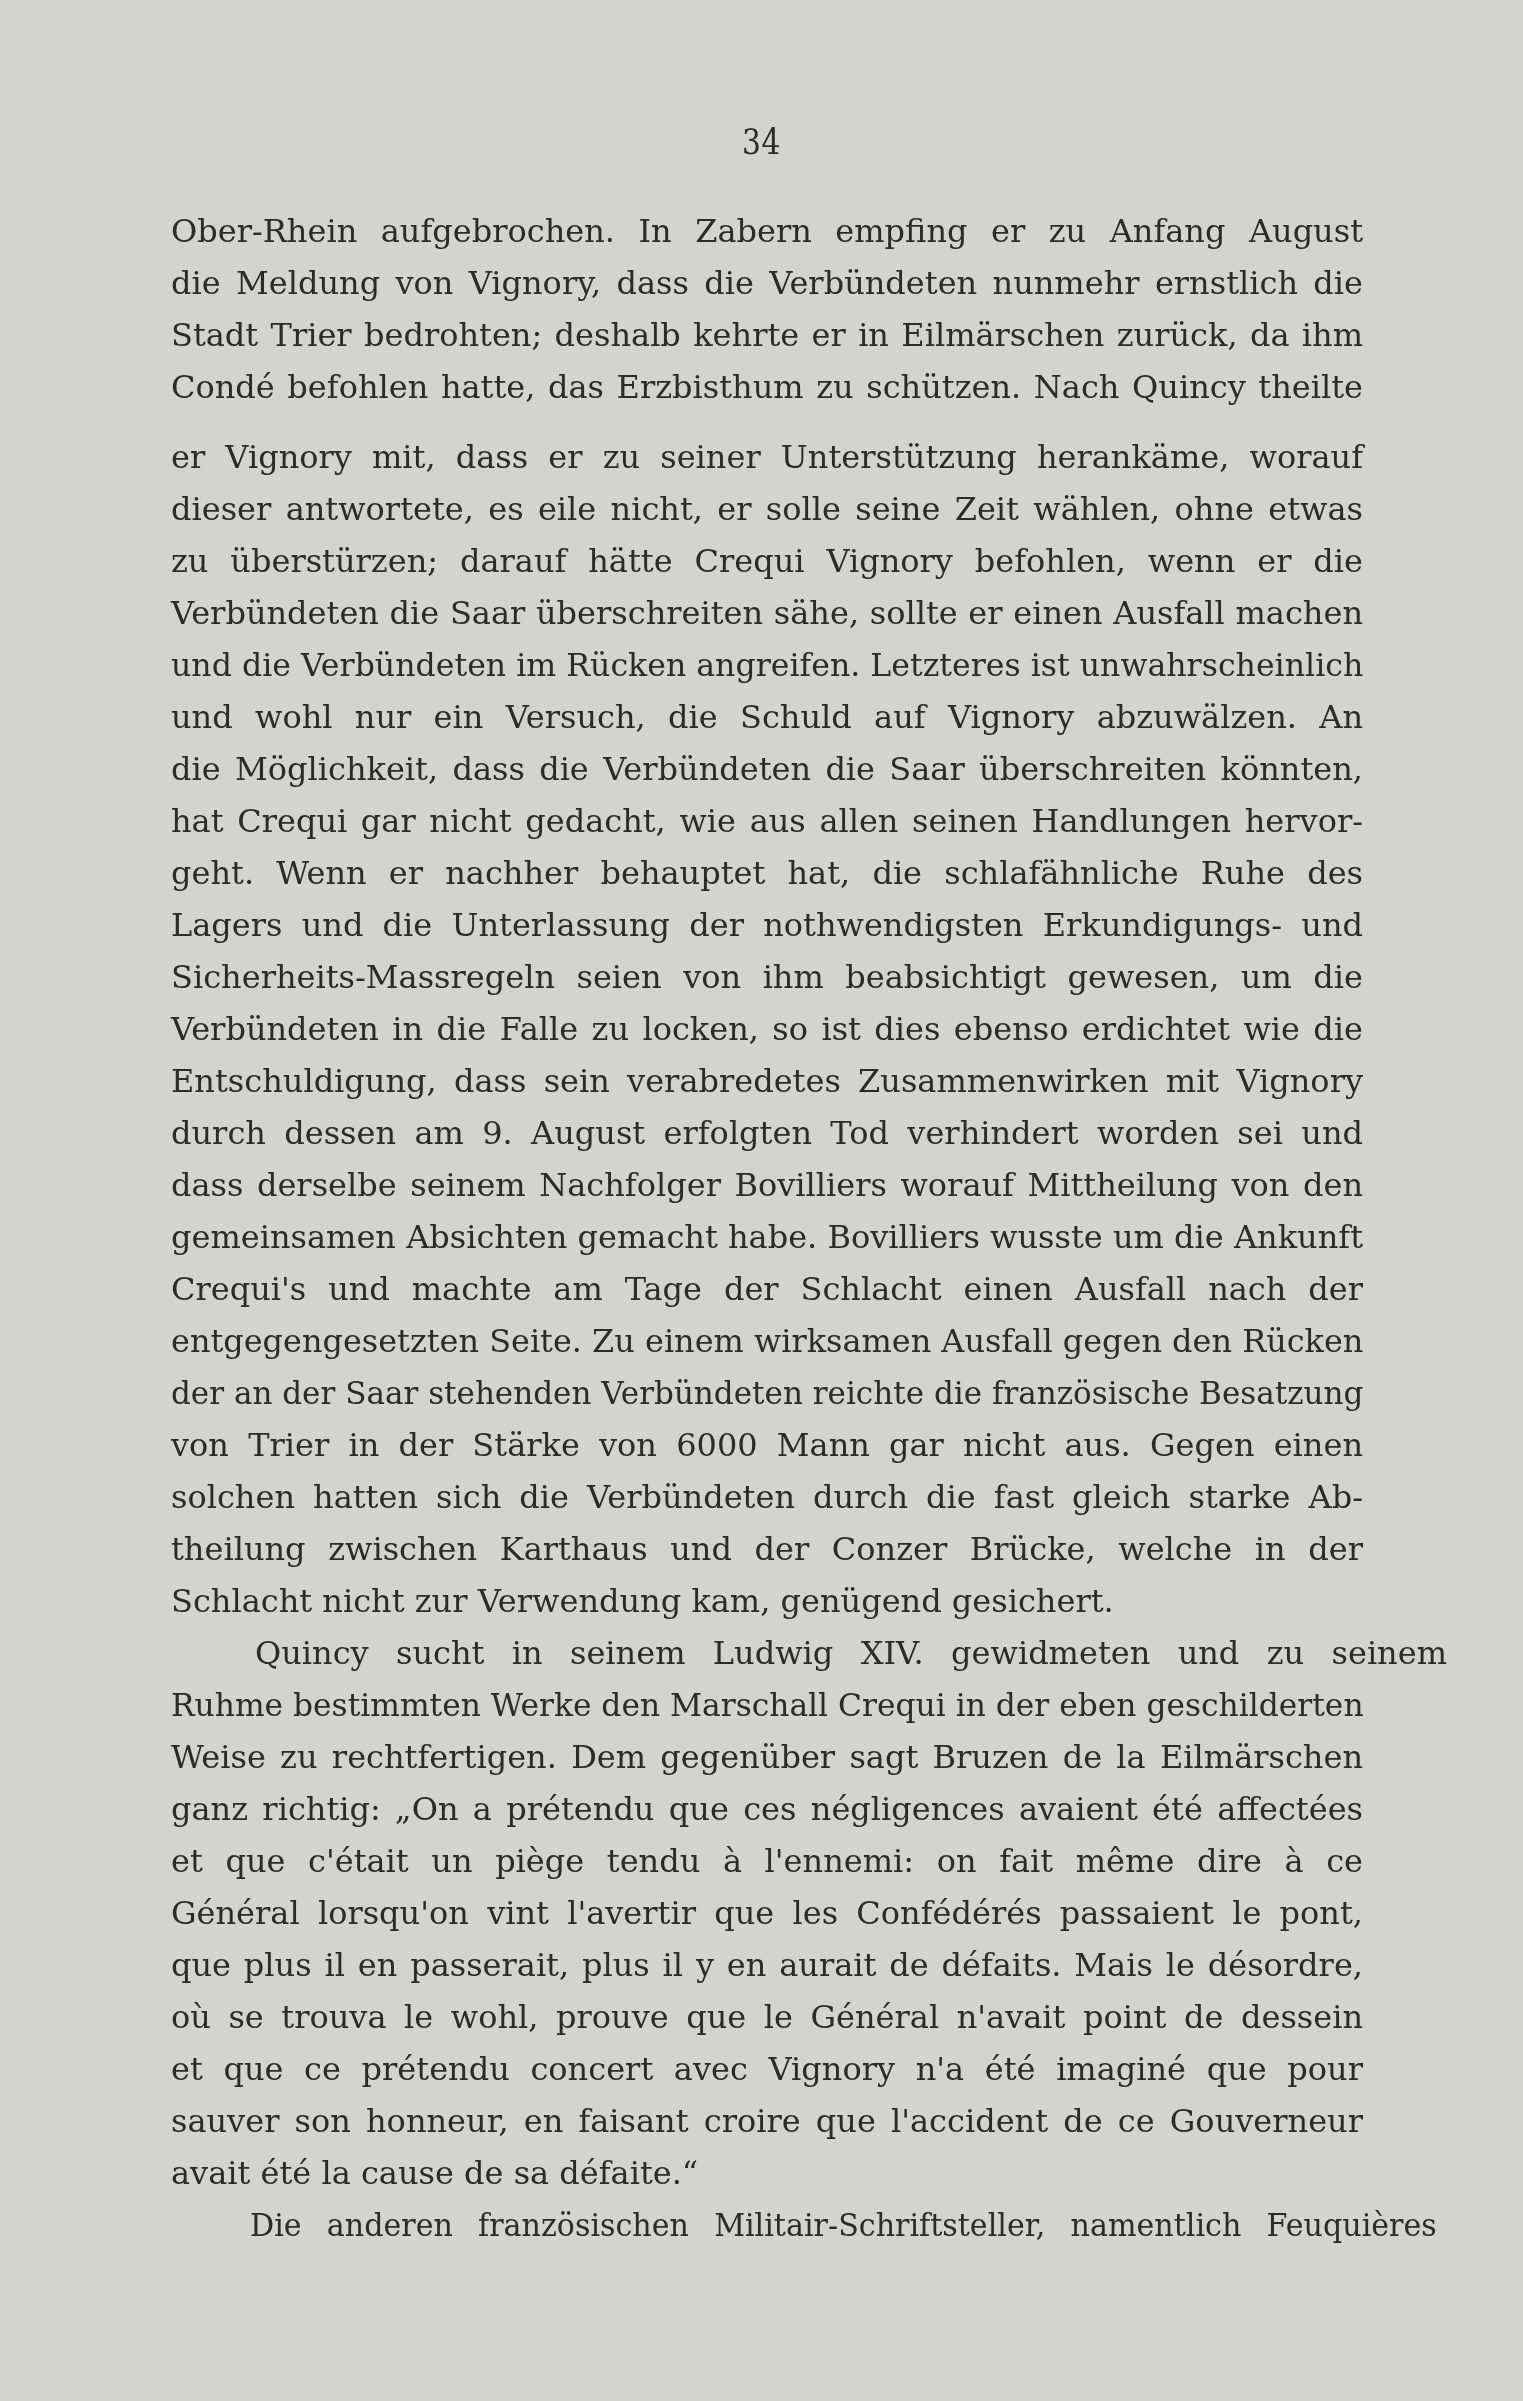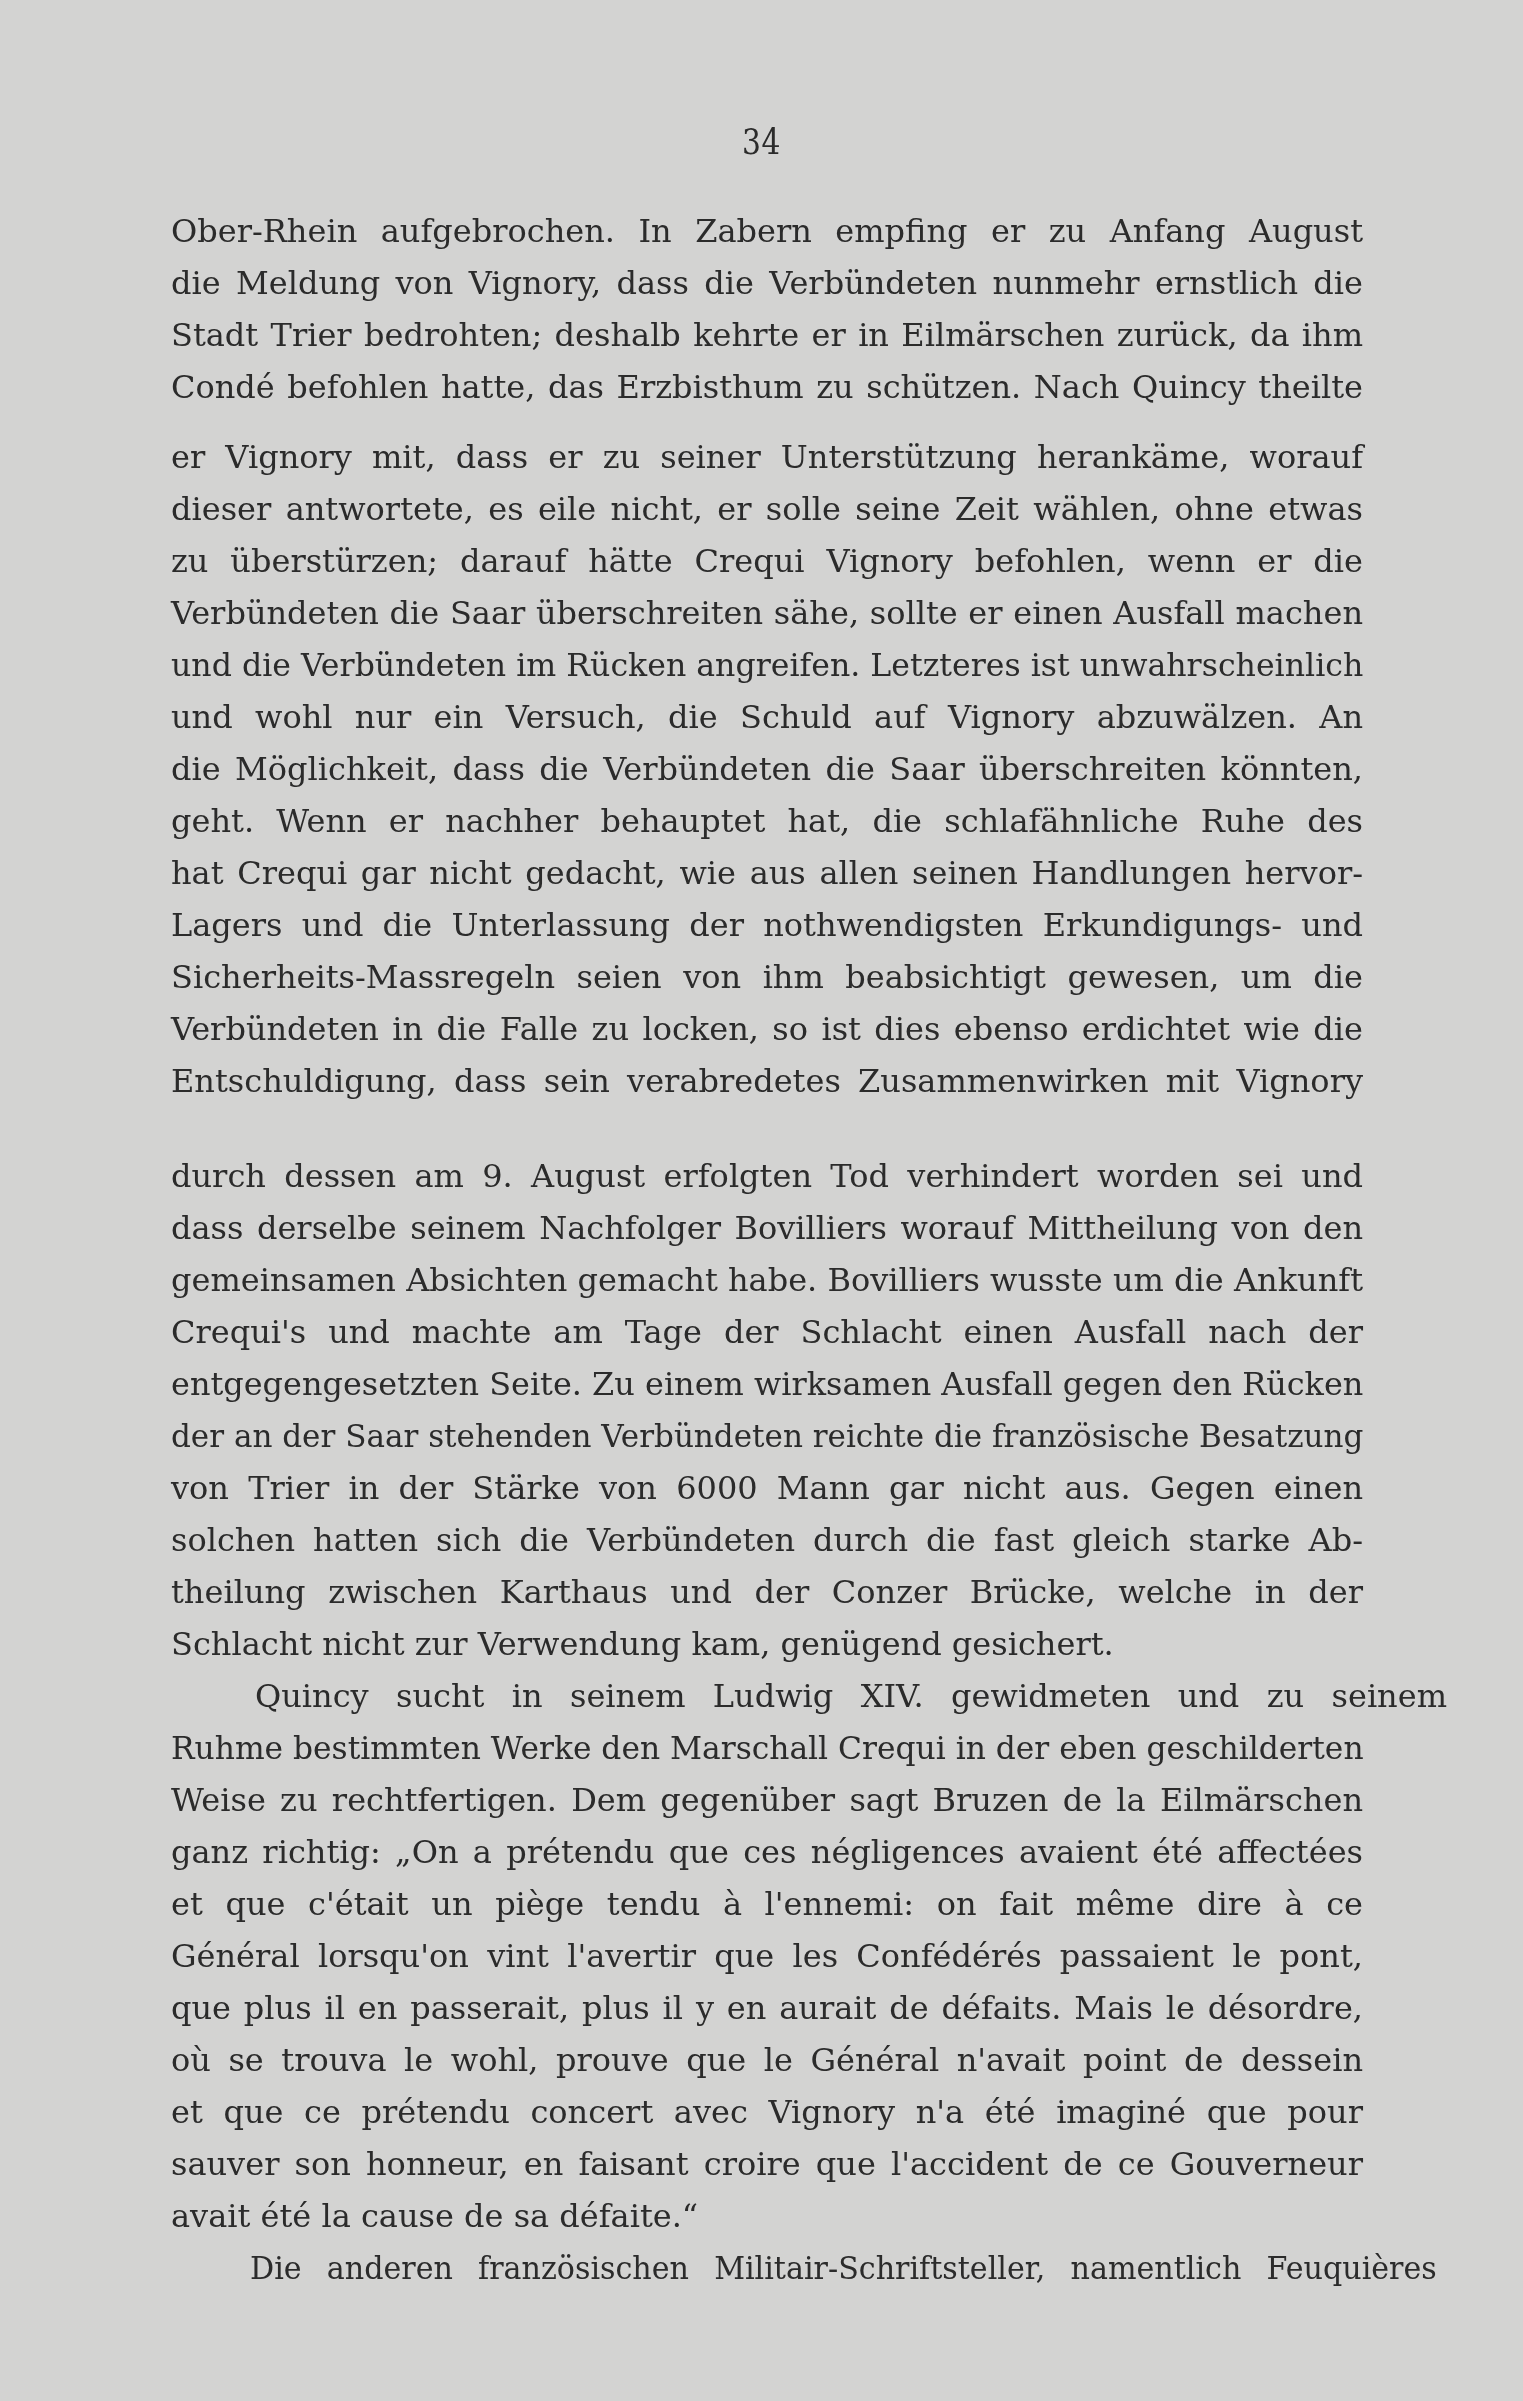--- a/index.html
+++ b/index.html
@@ -49,27 +49,27 @@
       <div class="line" style="width: 1192px; display: block;">die Meldung von Vignory, dass die Verbündeten nunmehr ernstlich die</div>
       <div class="line" style="width: 1192px; display: block;">Stadt Trier bedrohten; deshalb kehrte er in Eilmärschen zurück, da ihm</div>
       <div class="line" style="width: 1192px; display: block;">Condé befohlen hatte, das Erzbisthum zu schützen. Nach Quincy theilte</div>
       <div class="line" style="width: 1192px; display: block; margin-top: 18px;">er Vignory mit, dass er zu seiner Unterstützung herankäme, worauf</div>
       <div class="line" style="width: 1192px; display: block;">dieser antwortete, es eile nicht, er solle seine Zeit wählen, ohne etwas</div>
       <div class="line" style="width: 1192px; display: block;">zu überstürzen; darauf hätte Crequi Vignory befohlen, wenn er die</div>
       <div class="line" style="width: 1192px; display: block;">Verbündeten die Saar überschreiten sähe, sollte er einen Ausfall machen</div>
       <div class="line" style="width: 1208px; display: block; transform: scaleX(0.9868);">und die Verbündeten im Rücken angreifen. Letzteres ist unwahrscheinlich</div>
       <div class="line" style="width: 1192px; display: block;">und wohl nur ein Versuch, die Schuld auf Vignory abzuwälzen. An</div>
       <div class="line" style="width: 1192px; display: block;">die Möglichkeit, dass die Verbündeten die Saar überschreiten könnten,</div>
+      <div class="line" style="width: 1192px; display: block;">hat Crequi gar nicht gedacht, wie aus allen seinen Handlungen hervor-</div>
       <div class="line" style="width: 1192px; display: block;">geht. Wenn er nachher behauptet hat, die schlafähnliche Ruhe des</div>
-      <div class="line" style="width: 1192px; display: block;">hat Crequi gar nicht gedacht, wie aus allen seinen Handlungen hervor-</div>
       <div class="line" style="width: 1192px; display: block;">Lagers und die Unterlassung der nothwendigsten Erkundigungs- und</div>
       <div class="line" style="width: 1192px; display: block;">Sicherheits-Massregeln seien von ihm beabsichtigt gewesen, um die</div>
       <div class="line" style="width: 1192px; display: block;">Verbündeten in die Falle zu locken, so ist dies ebenso erdichtet wie die</div>
       <div class="line" style="width: 1192px; display: block;">Entschuldigung, dass sein verabredetes Zusammenwirken mit Vignory</div>
-      <div class="line" style="width: 1192px; display: block; margin-top: 43px;">durch dessen am 9. August erfolgten Tod verhindert worden sei und</div>
+      <div class="line" style="width: 1192px; display: block;">durch dessen am 9. August erfolgten Tod verhindert worden sei und</div>
       <div class="line" style="width: 1192px; display: block;">dass derselbe seinem Nachfolger Bovilliers worauf Mittheilung von den</div>
       <div class="line" style="width: 1192px; display: block;">gemeinsamen Absichten gemacht habe. Bovilliers wusste um die Ankunft</div>
       <div class="line" style="width: 1192px; display: block;">Crequi's und machte am Tage der Schlacht einen Ausfall nach der</div>
       <div class="line" style="width: 1195px; display: block; transform: scaleX(0.9975);">entgegengesetzten Seite. Zu einem wirksamen Ausfall gegen den Rücken</div>
       <div class="line" style="width: 1229px; display: block; transform: scaleX(0.9696);">der an der Saar stehenden Verbündeten reichte die französische Besatzung</div>
       <div class="line" style="width: 1192px; display: block;">von Trier in der Stärke von 6000 Mann gar nicht aus. Gegen einen</div>
       <div class="line" style="width: 1192px; display: block;">solchen hatten sich die Verbündeten durch die fast gleich starke Ab-</div>
       <div class="line" style="width: 1192px; display: block;">theilung zwischen Karthaus und der Conzer Brücke, welche in der</div>
       <div class="line last" style="width: 1192px; display: block;">Schlacht nicht zur Verwendung kam, genügend gesichert.</div>
     </div>

